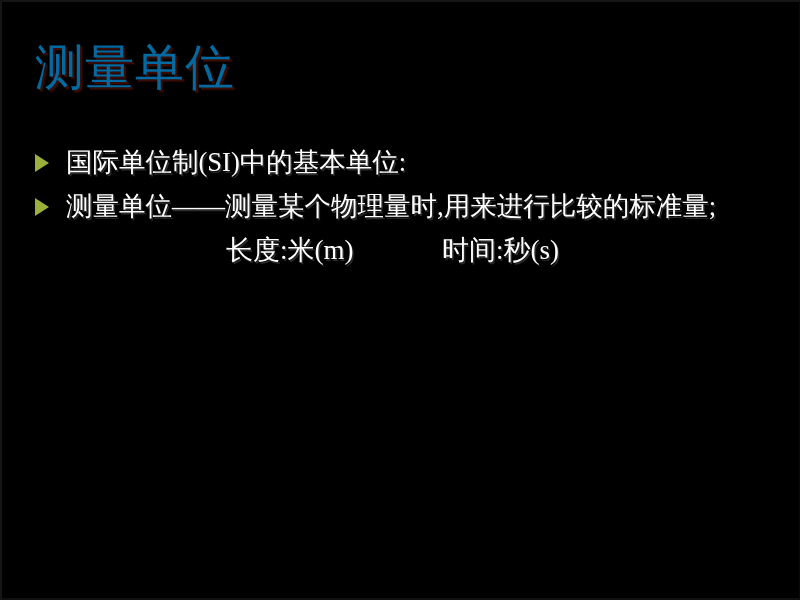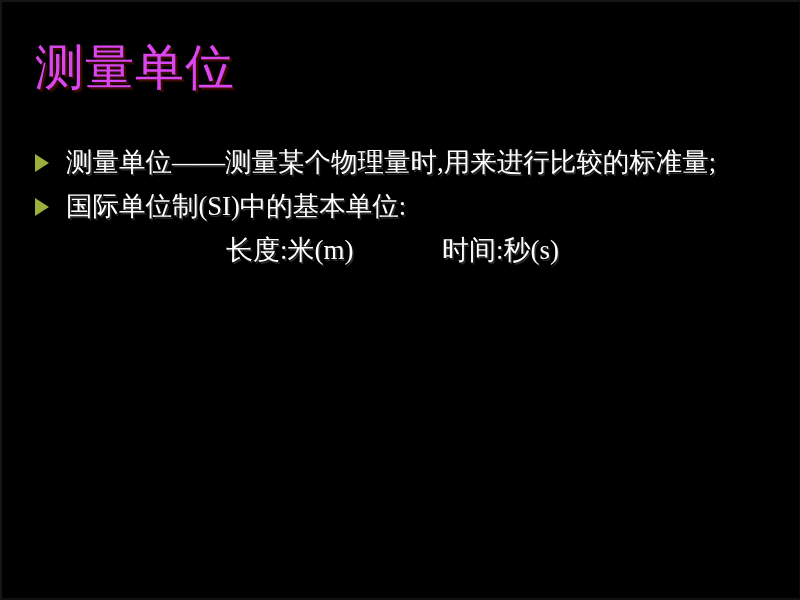--- a/index.html
+++ b/index.html
@@ -25,21 +25,21 @@
   #title-block {
     position: absolute;
     left: 33px;
     top: 36px;
     width: 730px;
     height: 72px;
   }
   #slide-title {
     font-size: 49px;
     line-height: 60px;
-    color: #d946ef;
+    color: #0369a1;
     letter-spacing: 1px;
     white-space: nowrap;
     text-shadow: 2px 2px 0px #3a0d04, 3px 3px 1px #1b0602;
     font-weight: 400;
   }
 
   
   #body-block {
     position: absolute;
     left: 28px;
@@ -88,25 +88,25 @@
 <div id="slide">
 
   <div id="title-block">
     <div id="slide-title">测量单位</div>
   </div>
 
   <div id="body-block">
 
     <div class="bullet-row">
       <span class="bullet-marker"></span>
-      <span class="bullet-text">测量单位——测量某个物理量时,用来进行比较的标准量;</span>
+      <span class="bullet-text">国际单位制(SI)中的基本单位:</span>
     </div>
 
     <div class="bullet-row">
       <span class="bullet-marker"></span>
-      <span class="bullet-text">国际单位制(SI)中的基本单位:</span>
+      <span class="bullet-text">测量单位——测量某个物理量时,用来进行比较的标准量;</span>
     </div>
 
     <div class="sub-line">长度:米(m)		时间:秒(s)</div>
 
   </div>
 
 </div>
 
 </body></html>

